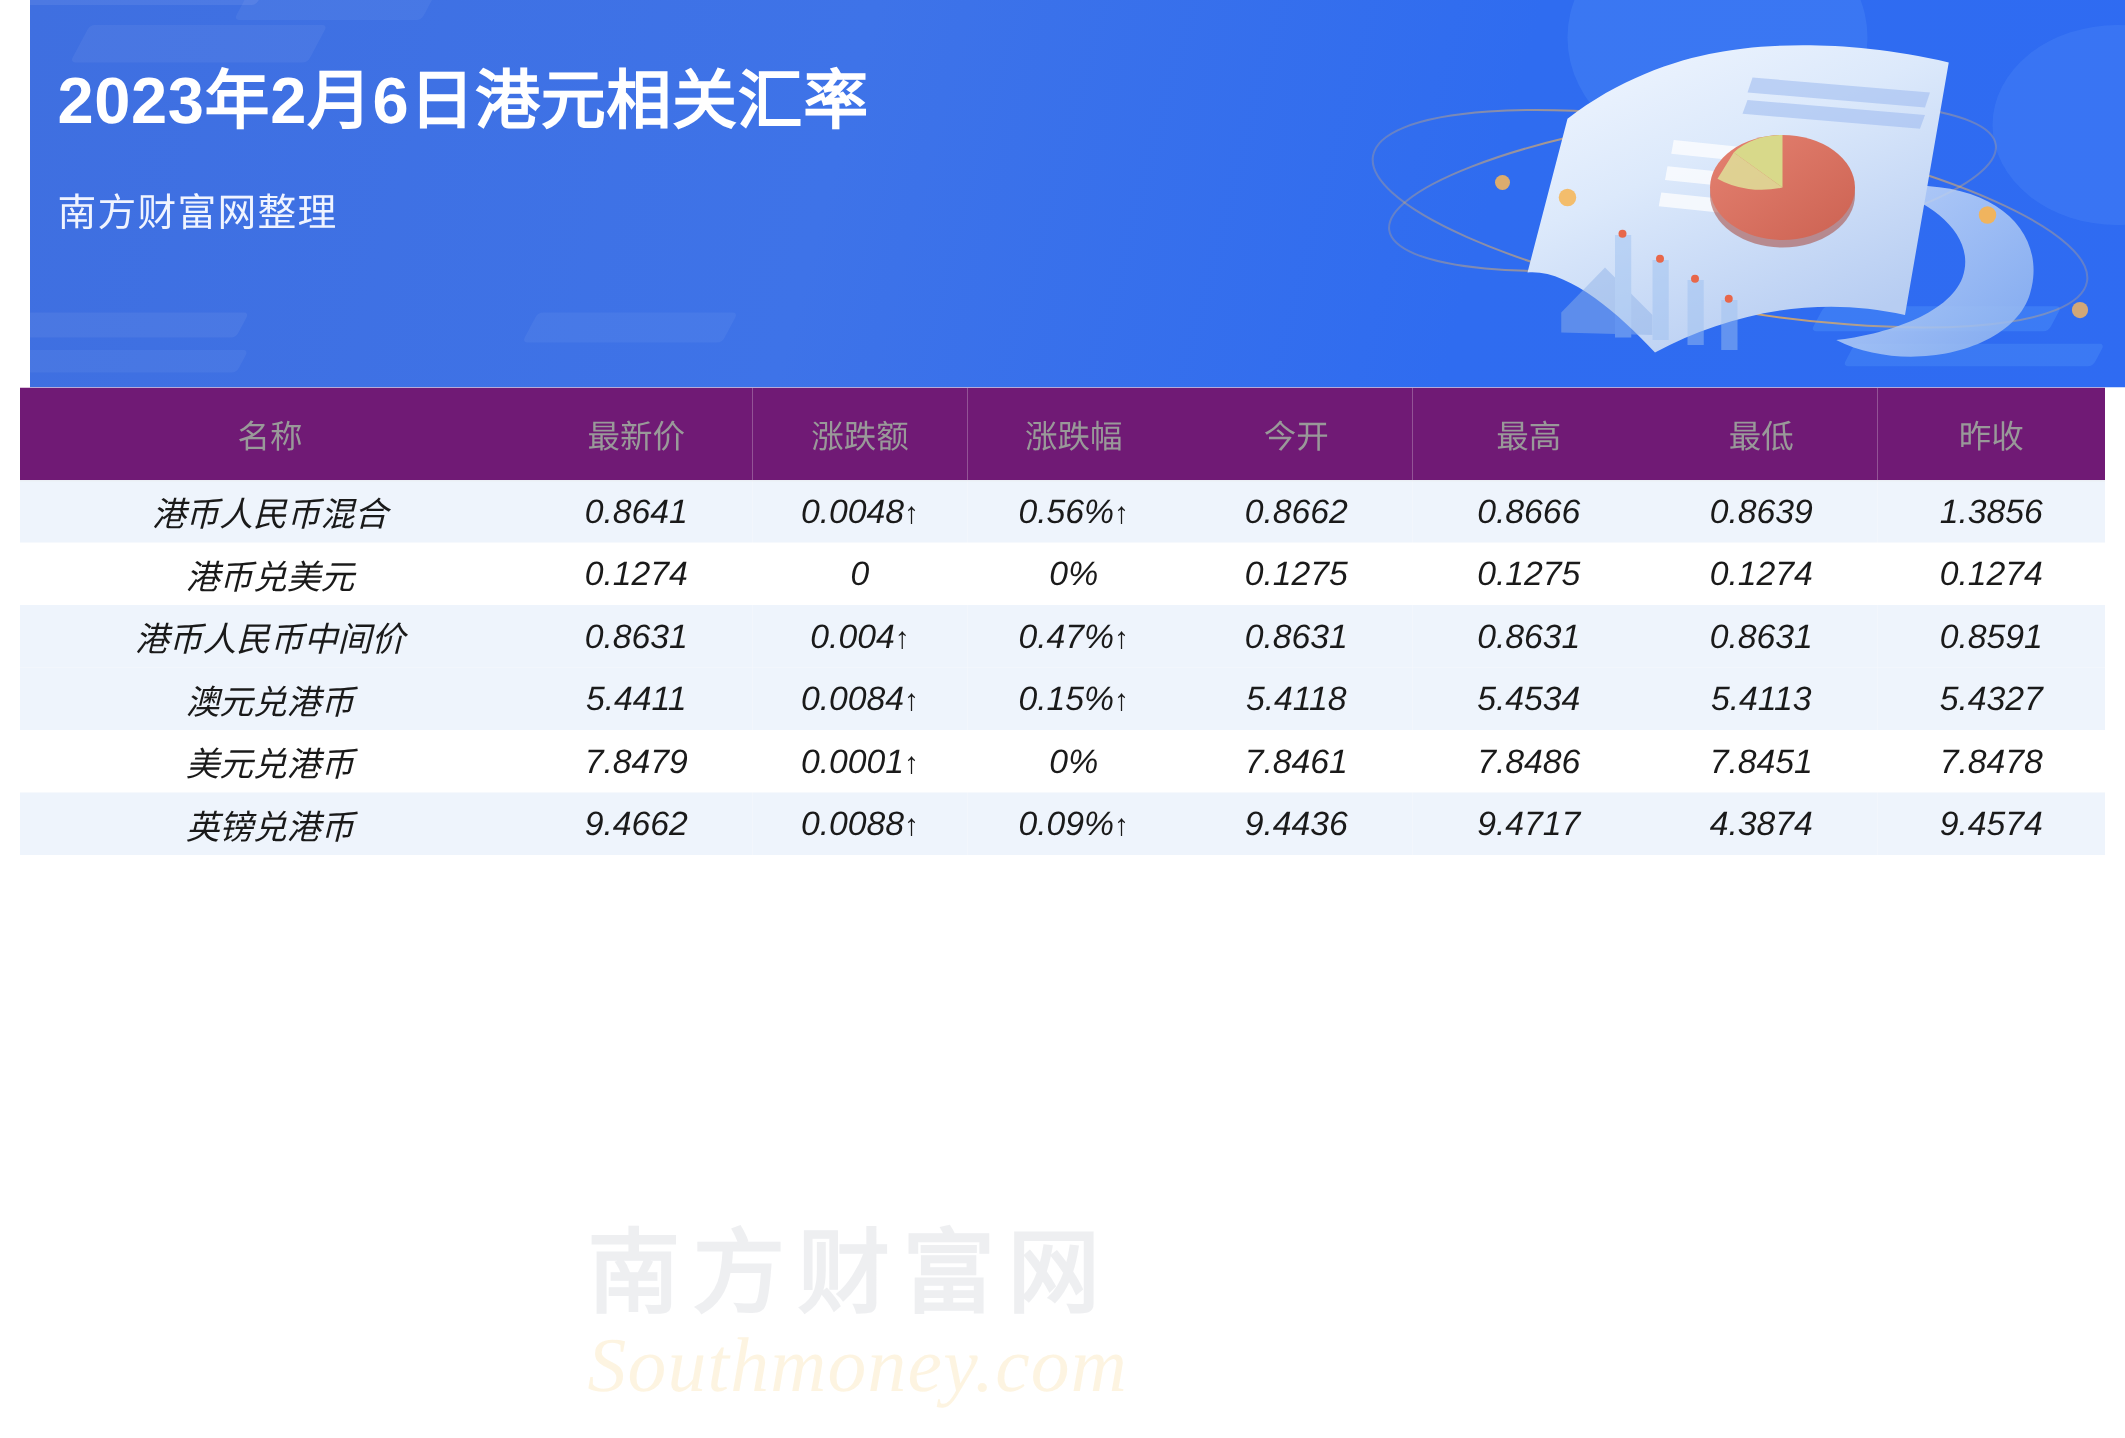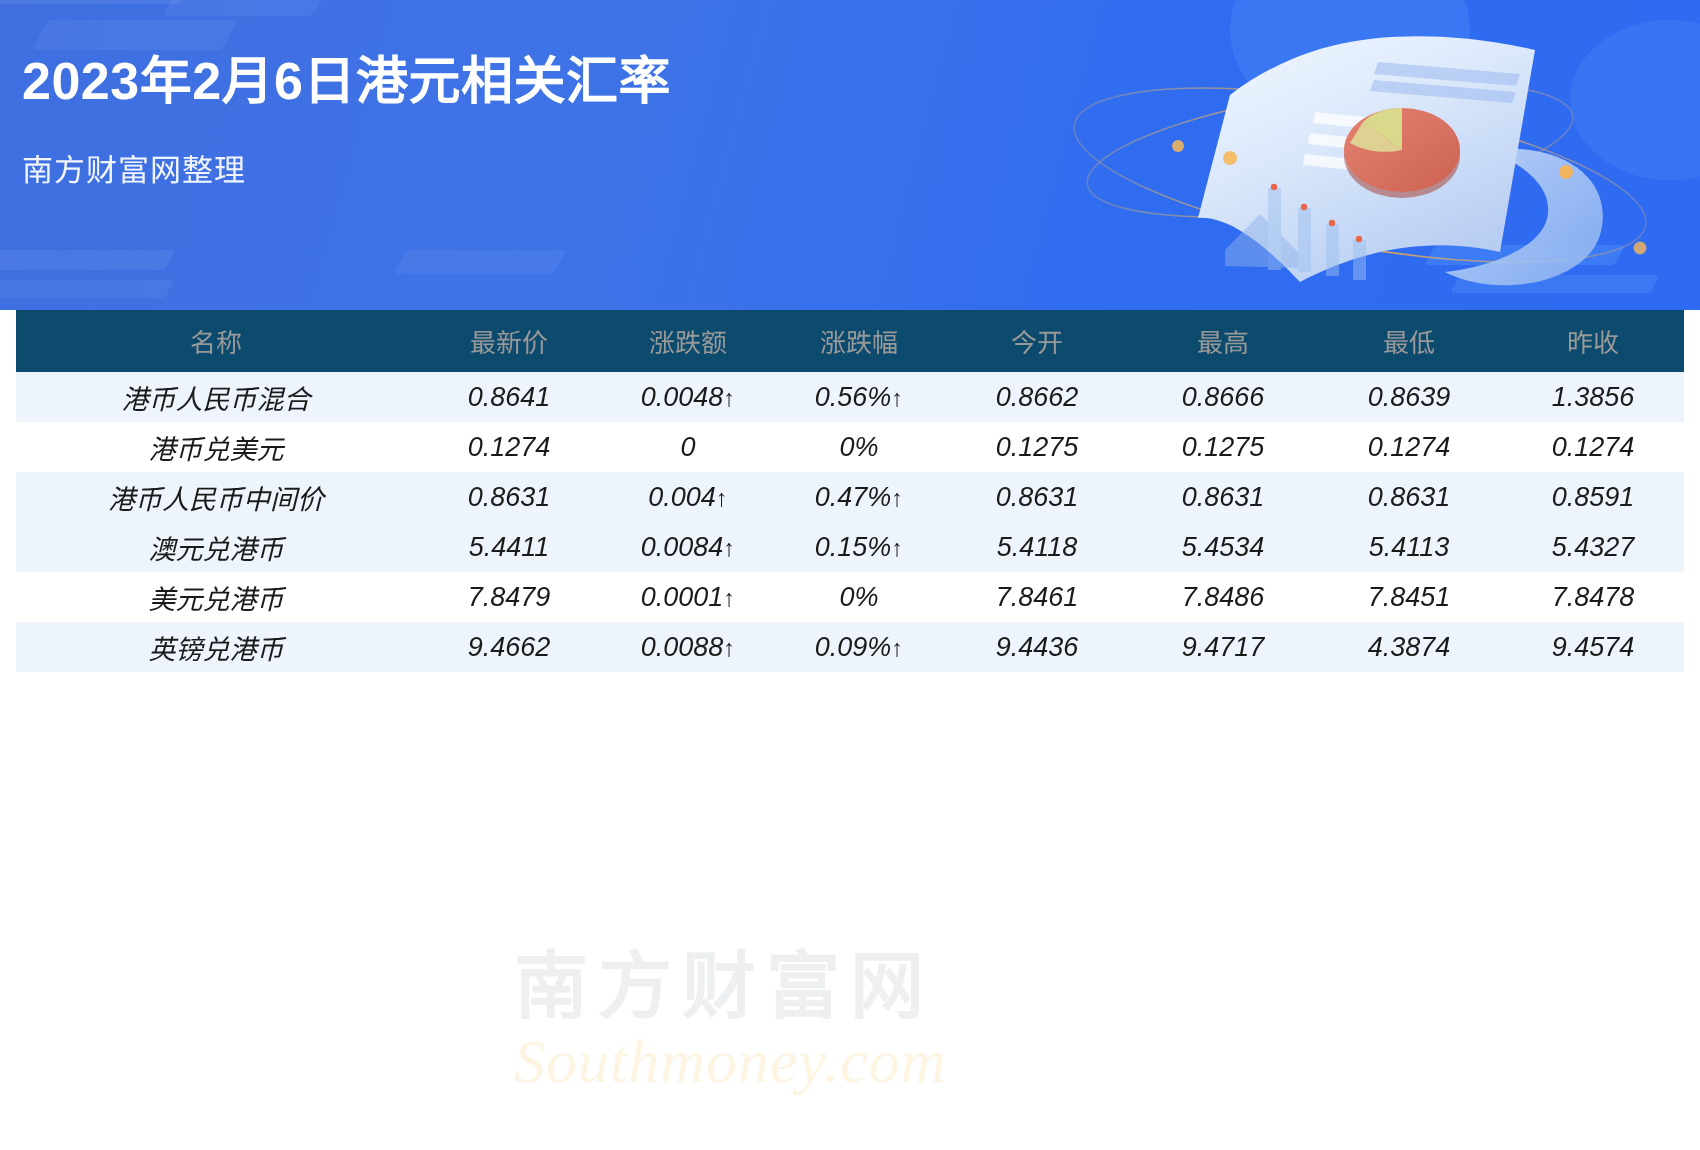--- a/index.html
+++ b/index.html
@@ -11,20 +11,21 @@
     overflow: hidden;
     background: #ffffff;
     font-family: "Liberation Sans", "DejaVu Sans", sans-serif;
   }
 
   #page {
     position: relative;
     width: 1700px;
     height: 1150px;
     background: #ffffff;
+    padding-left: 24px;
   }
 
   
   .banner {
     position: relative;
     width: 1700px;
     height: 310px;
     background: linear-gradient(105deg, #3f6fe0 0%, #3e73e8 38%, #2f6cf0 68%, #2f6bf2 100%);
     overflow: hidden;
   }
@@ -80,26 +81,25 @@
     left: 0;
     width: 1700px;
     height: 840px;
     background: #ffffff;
     overflow: hidden;
   }
 
   .watermark {
     position: absolute;
     left: 470px;
-    top: 640px;
+    top: 672px;
     z-index: 1;
     pointer-events: none;
     user-select: none;
     width: 700px;
-    margin-left: 44px;
   }
   .wm-cn {
     font-size: 74px;
     font-weight: bold;
     color: rgba(90,100,120,0.10);
     letter-spacing: 10px;
     line-height: 1;
     white-space: nowrap;
   }
   .wm-en {
@@ -119,25 +119,25 @@
     width: 1668px;
     margin: 0 16px;
     border-collapse: collapse;
     table-layout: fixed;
   }
   table.rates th, table.rates tr.row td {
     text-align: center;
     vertical-align: middle;
   }
   table.rates thead th {
-    height: 62px;
+    height: 74px;
     font-size: 26px;
     font-weight: normal;
     color: #999999;
-    background: #0c4a6e;
+    background: #701a75;
     border-bottom: 1px solid #eaeef4;
     text-align: center;
   }
   table.rates tbody tr.row { height: 50px; font-style: italic; }
   table.rates tbody tr.row.alt { background: #eef4fc; }
   table.rates tbody tr.row td {
     font-size: 27px;
     color: #1a1a1a;
     font-family: "Liberation Sans", "DejaVu Sans", sans-serif;
   }

